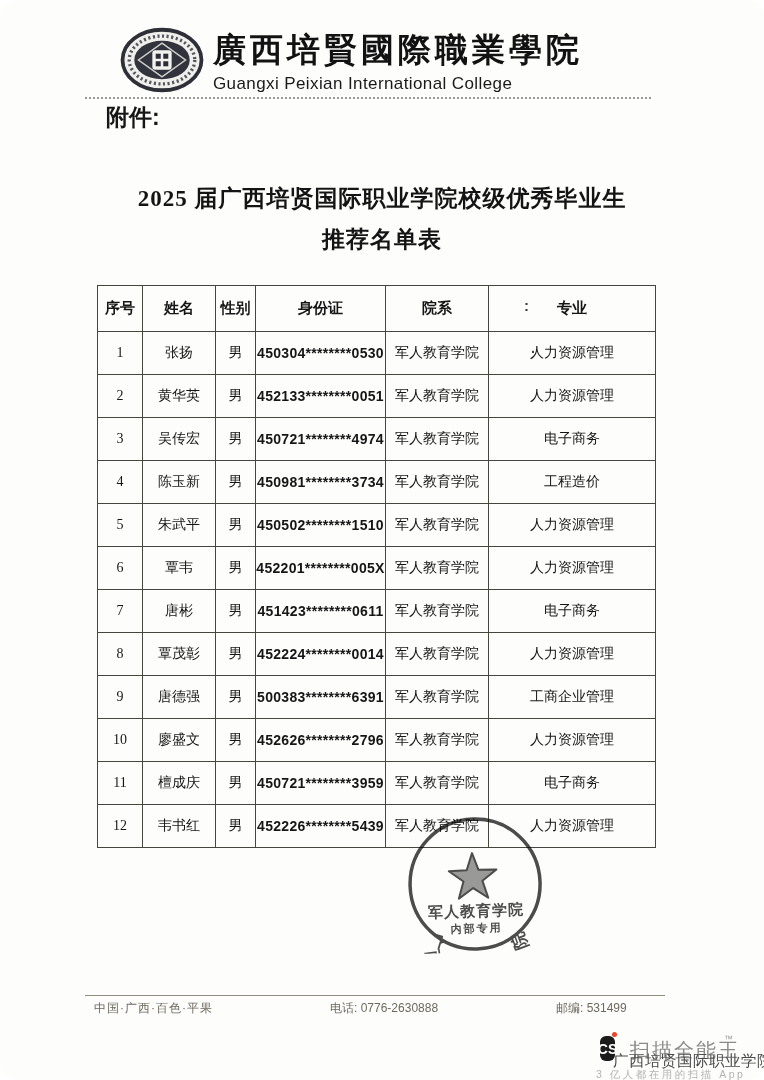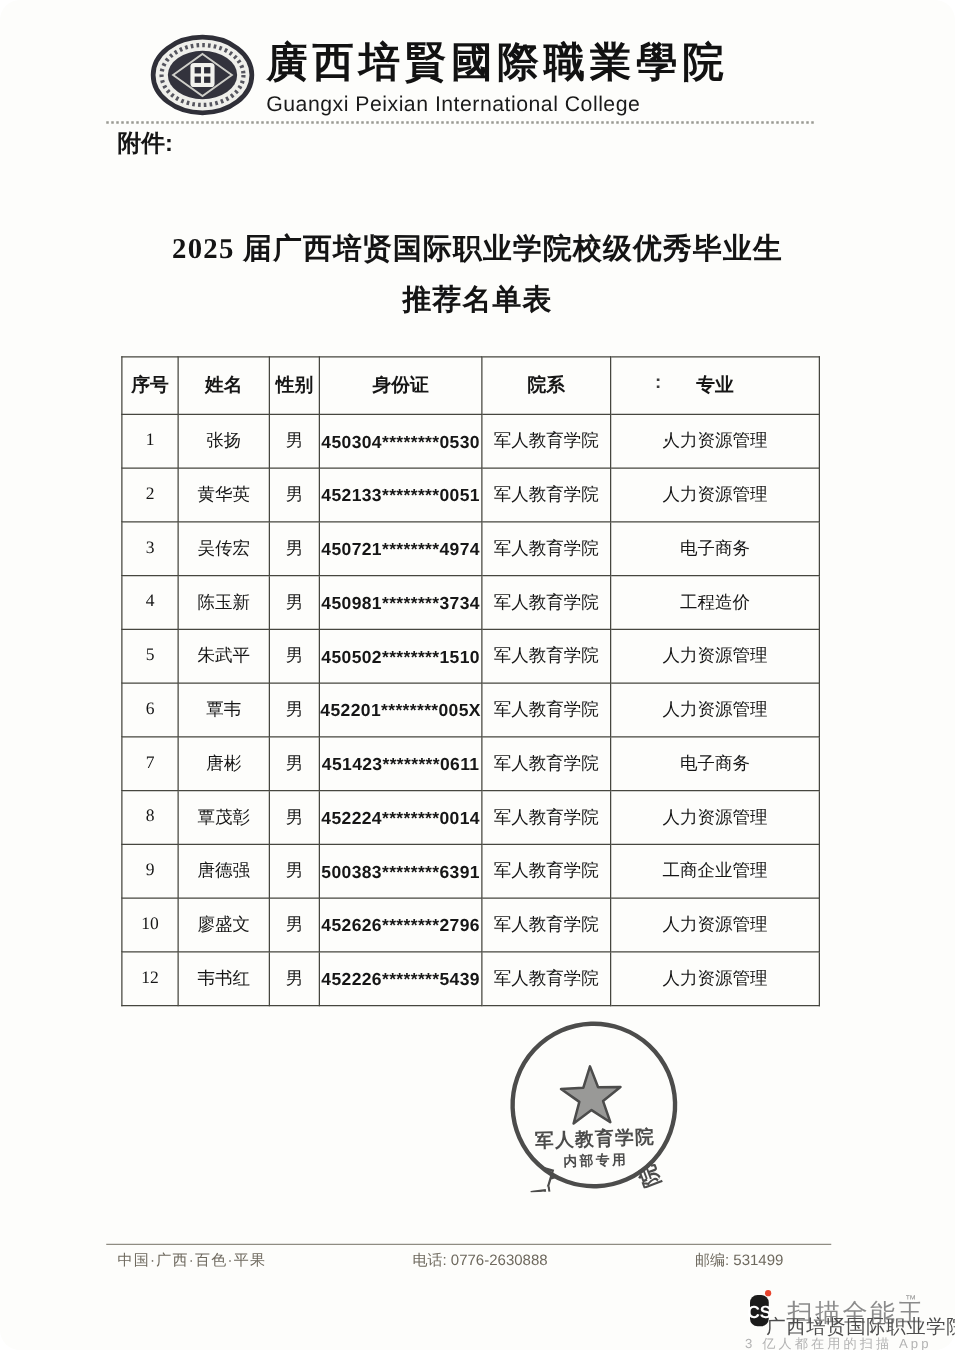--- a/index.html
+++ b/index.html
@@ -27,22 +27,22 @@
   .college-en {
     margin-top: 1px;
     font-size: 17px; font-weight: normal; letter-spacing: 0.4px;
     color: #1a1a1a; white-space: nowrap;
   }
   .header-rule {
     position: absolute; left: 85px; top: 97px; width: 566px; height: 0;
     border-top: 2px dotted #9a9a94;
   }
   .attachment {
-    position: absolute; left: 94px; top: 102px;
-    font-size: 19px; font-weight: bold; color: #161616;
+    position: absolute; left: 106px; top: 102px;
+    font-size: 23px; font-weight: bold; color: #161616;
   }
 
   
   .doc-title {
     position: absolute; left: 0; top: 178px; width: 764px;
     text-align: center;
     font-family: "Liberation Serif", serif;
     font-weight: bold; font-size: 23px; color: #141414;
     line-height: 41px; letter-spacing: 1px;
   }
@@ -241,20 +241,28 @@
         </tr>
         <tr>
           <td class="col0">10</td>
           <td class="col1">廖盛文</td>
           <td class="col2">男</td>
           <td class="col3">452626********2796</td>
           <td class="col4">军人教育学院</td>
           <td class="col5">人力资源管理</td>
         </tr>
         <tr>
+          <td class="col0">11</td>
+          <td class="col1">檀成庆</td>
+          <td class="col2">男</td>
+          <td class="col3">450721********3959</td>
+          <td class="col4">军人教育学院</td>
+          <td class="col5">电子商务</td>
+        </tr>
+        <tr>
           <td class="col0">12</td>
           <td class="col1">韦书红</td>
           <td class="col2">男</td>
           <td class="col3">452226********5439</td>
           <td class="col4">军人教育学院</td>
           <td class="col5">人力资源管理</td>
         </tr>
       </tbody>
   </table>
 

